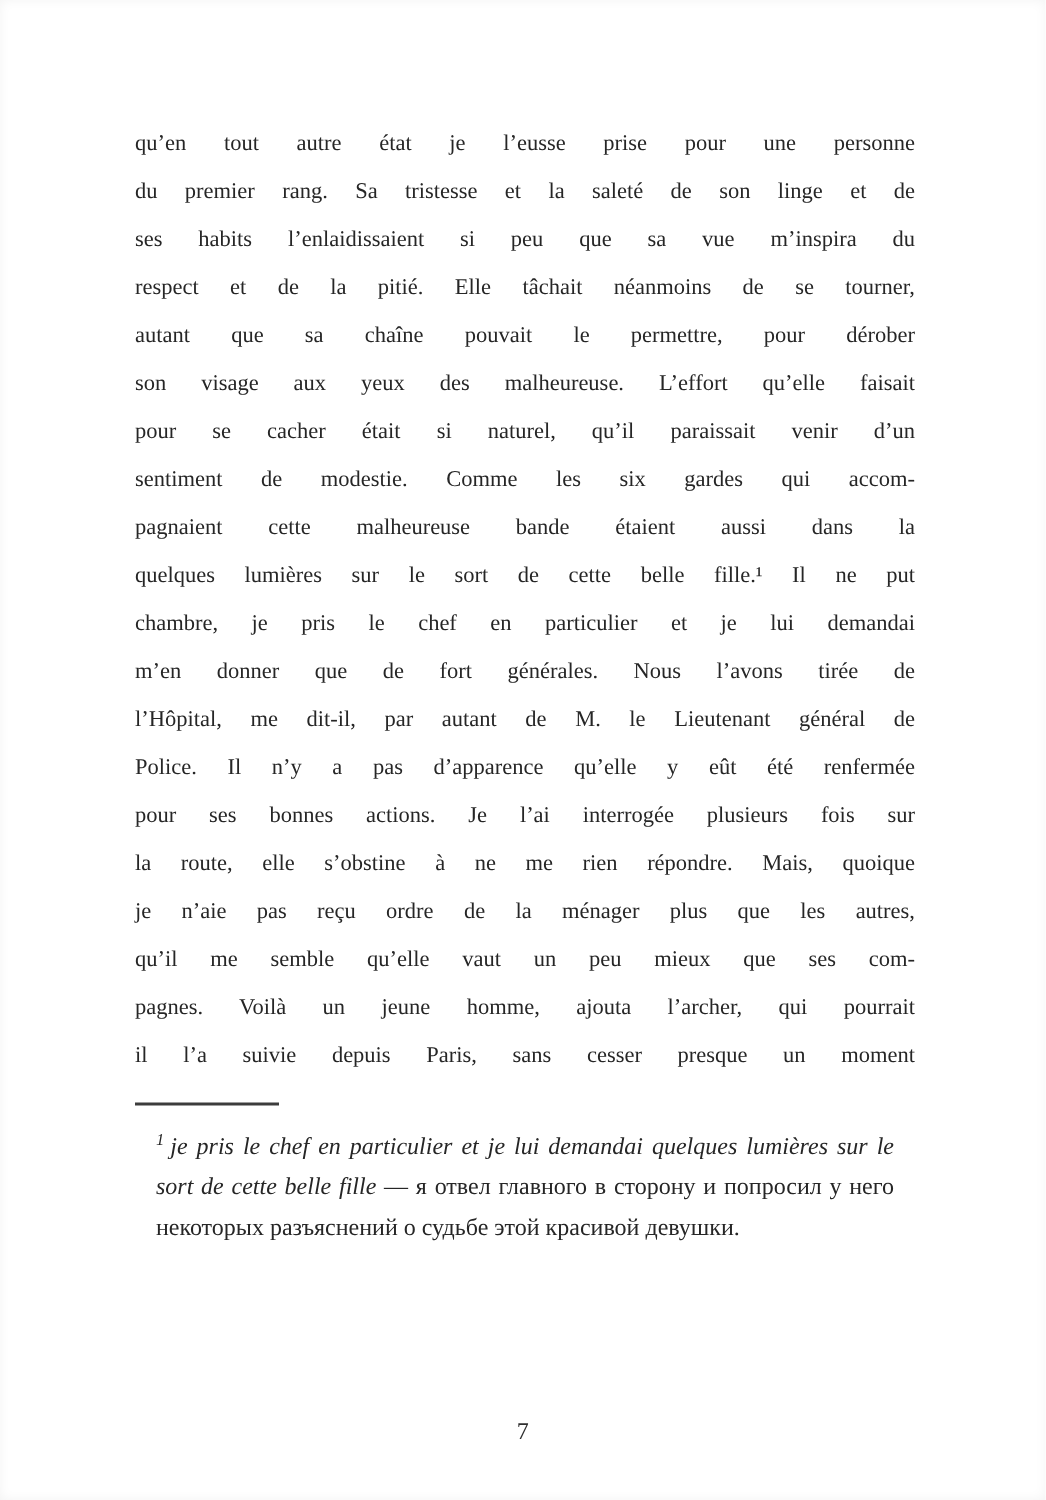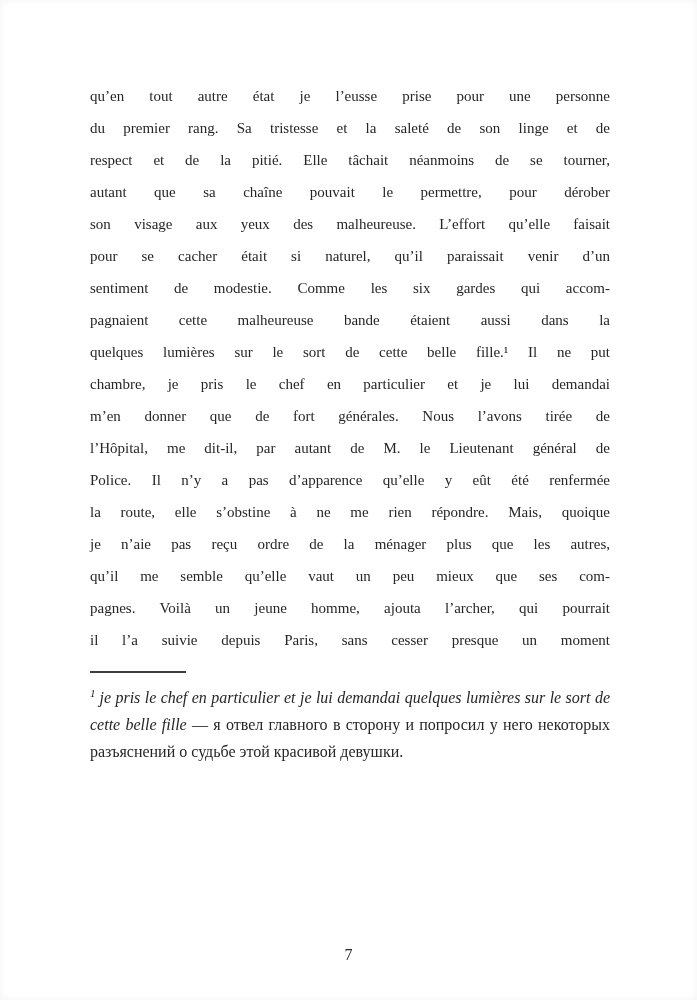--- a/index.html
+++ b/index.html
@@ -34,21 +34,21 @@
   .footnote {
     margin-top: 15px;
   }
   .footnote-rule {
     width: 96px;
     height: 0;
     border-top: 2px solid #3c3c3c;
     margin: 0 0 11px 0;
   }
   .footnote-text {
-    margin: 0;
+    margin: 14px;
     font-size: 16px;
     line-height: 27px;
     text-align: justify;
   }
   .footnote-text .fn-marker {
     font-size: 11px;
     line-height: 0;
     margin-right: 4px;
     font-style: italic;
   }
@@ -71,31 +71,33 @@
 </head>
 <body>
 
 <div class="page">
 
   <div class="text-block">
 
     <div class="body-text">
         <div class="body-line">qu’en tout autre état je l’eusse prise pour une personne</div>
         <div class="body-line">du premier rang. Sa tristesse et la saleté de son linge et de</div>
+        <div class="body-line">ses habits l’enlaidissaient si peu que sa vue m’inspira du</div>
         <div class="body-line">respect et de la pitié. Elle tâchait néanmoins de se tourner,</div>
         <div class="body-line">autant que sa chaîne pouvait le permettre, pour dérober</div>
         <div class="body-line">son visage aux yeux des malheureuse. L’effort qu’elle faisait</div>
         <div class="body-line">pour se cacher était si naturel, qu’il paraissait venir d’un</div>
         <div class="body-line">sentiment de modestie. Comme les six gardes qui accom-</div>
         <div class="body-line">pagnaient cette malheureuse bande étaient aussi dans la</div>
         <div class="body-line">quelques lumières sur le sort de cette belle fille.¹ Il ne put</div>
         <div class="body-line">chambre, je pris le chef en particulier et je lui demandai</div>
         <div class="body-line">m’en donner que de fort générales. Nous l’avons tirée de</div>
         <div class="body-line">l’Hôpital, me dit-il, par autant de M. le Lieutenant général de</div>
         <div class="body-line">Police. Il n’y a pas d’apparence qu’elle y eût été renfermée</div>
+        <div class="body-line">pour ses bonnes actions. Je l’ai interrogée plusieurs fois sur</div>
         <div class="body-line">la route, elle s’obstine à ne me rien répondre. Mais, quoique</div>
         <div class="body-line">je n’aie pas reçu ordre de la ménager plus que les autres,</div>
         <div class="body-line">qu’il me semble qu’elle vaut un peu mieux que ses com-</div>
         <div class="body-line">pagnes. Voilà un jeune homme, ajouta l’archer, qui pourrait</div>
         <div class="body-line">il l’a suivie depuis Paris, sans cesser presque un moment</div>
       </div>
 
     <div class="footnote">
       <div class="footnote-rule"></div>
       <p class="footnote-text"><sup class="fn-marker">1</sup><span class="fn-french">je pris le chef en particulier et je lui demandai quelques lumières sur le sort de cette belle fille</span><span class="fn-russian"> — я отвел главного в сторону и попросил у него некоторых разъяснений о судьбе этой красивой девушки.</span></p>

